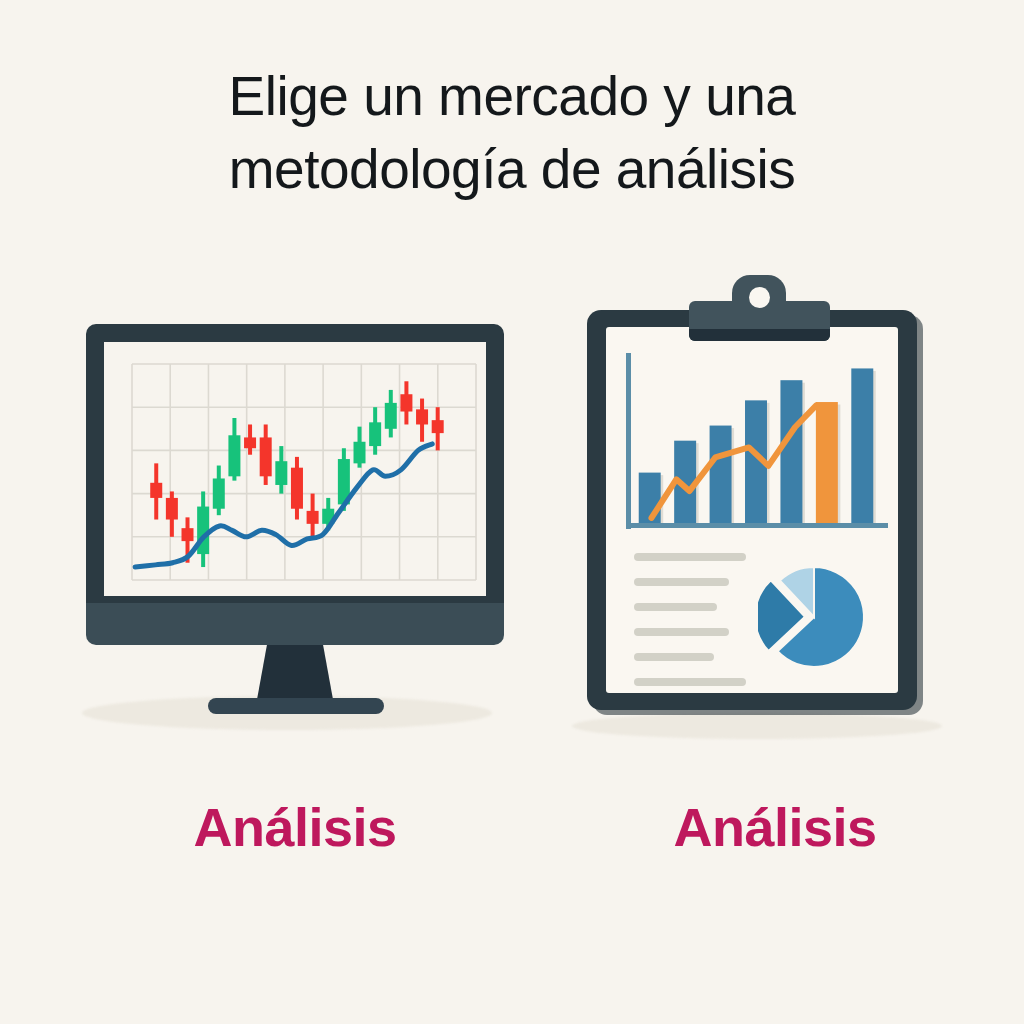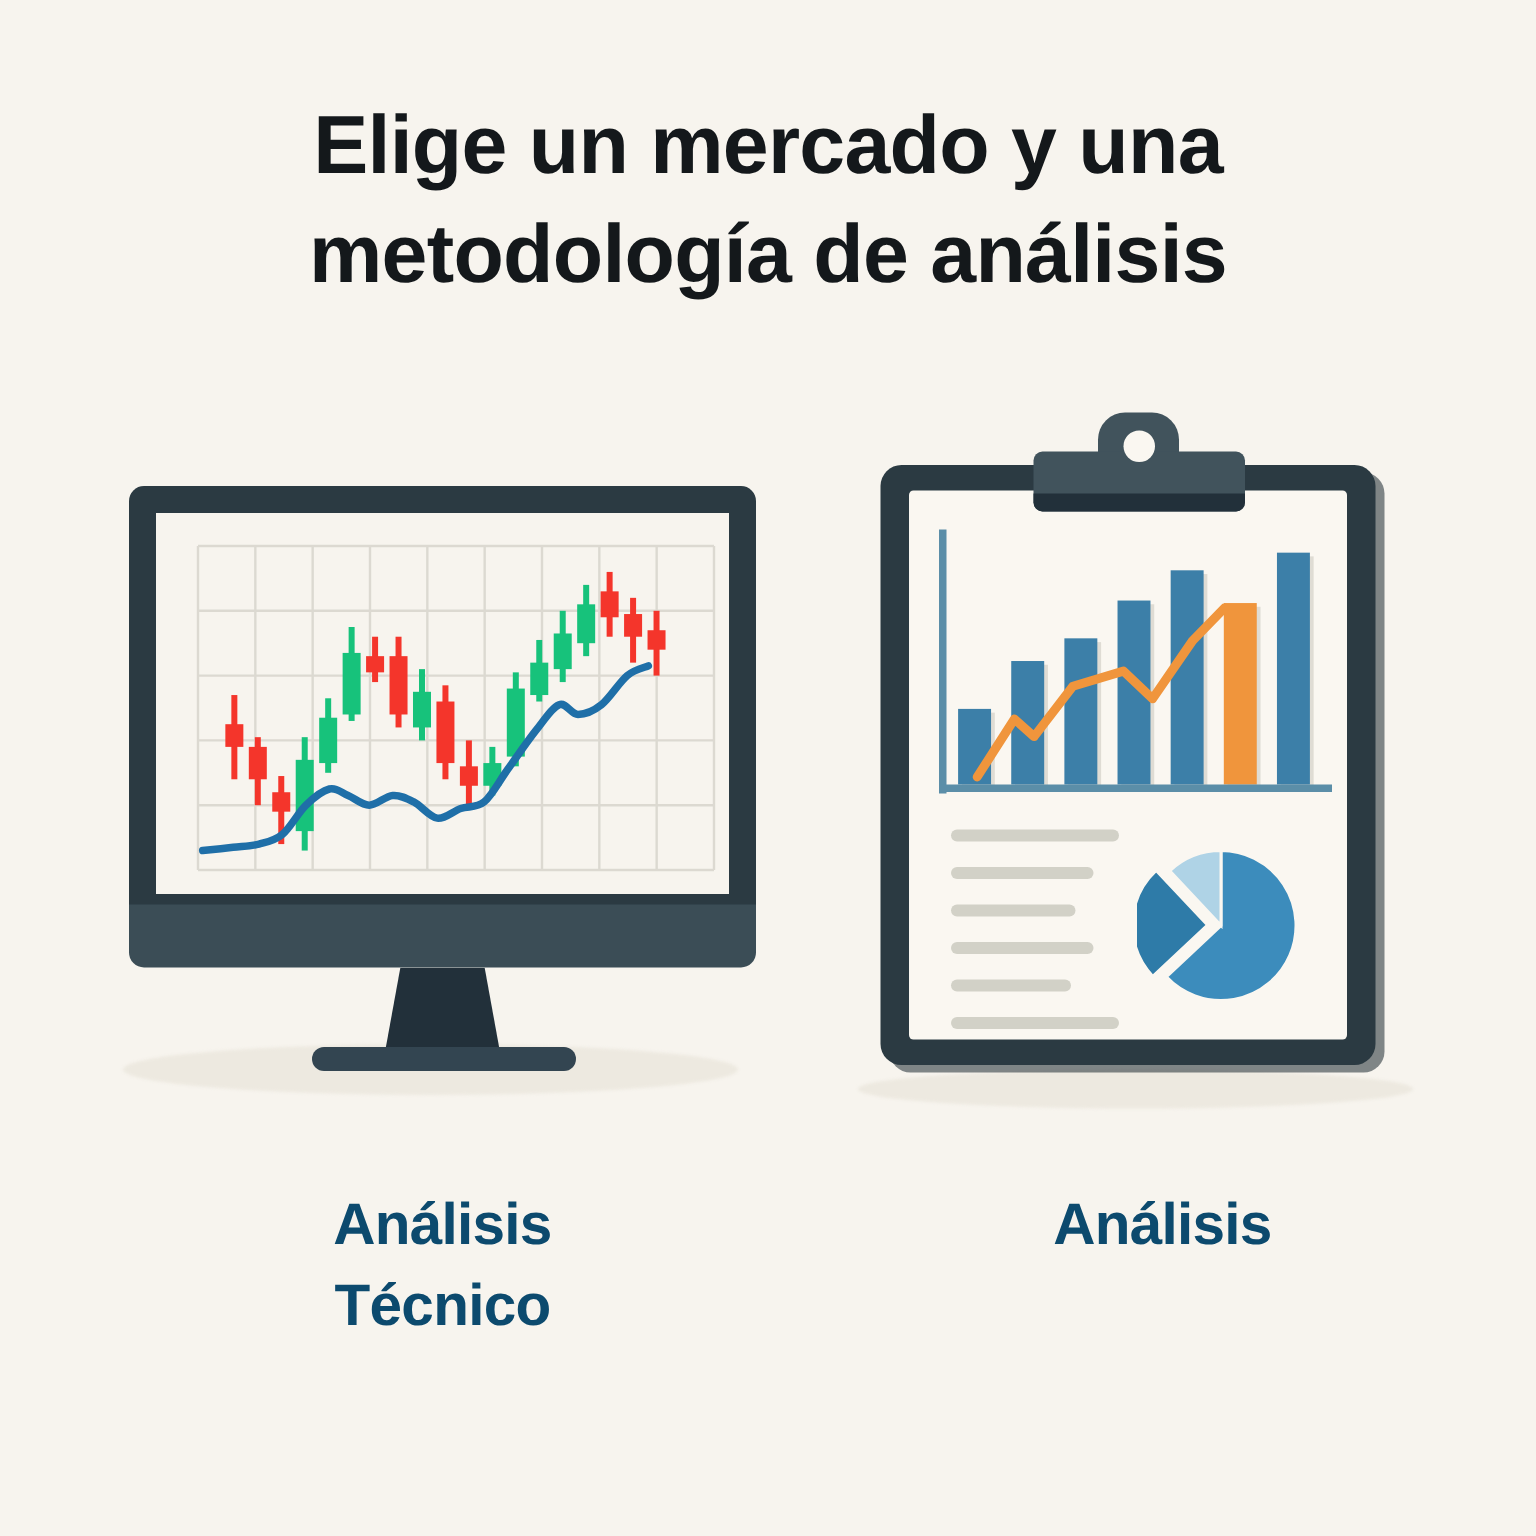--- a/index.html
+++ b/index.html
@@ -13,34 +13,34 @@
 
   .stage { position: absolute; inset: 0; }
 
   
   .title {
     position: absolute;
     left: 0; top: 60px; width: 1024px;
     text-align: center;
     color: #14181B;
     font-size: 55px;
-    font-weight: bold;
+    font-weight: normal;
     line-height: 1.33;
     letter-spacing: -0.5px;
     padding: 0 110px;
   }
   .title .line { display: block; }
 
   
   .panel { position: absolute; }
   .panel-caption {
     position: absolute;
     text-align: center;
-    color: #0c4a6e;
-    font-size: 39px;
+    color: #be185d;
+    font-size: 54px;
     font-weight: bold;
     line-height: 1.38;
     letter-spacing: -0.5px;
   }
   .panel-caption .cline { display: block; }
 
   
   #monitor-panel { left: 60px; top: 300px; width: 470px; height: 460px; }
 
   .monitor-shadow {
@@ -226,21 +226,20 @@
             <line x1="333.6909090909091" y1="65.19999999999999" x2="333.6909090909091" y2="108.4" stroke="#F4352B" stroke-width="4"></line>
             <rect x="327.6909090909091" y="78.16" width="12" height="12.95999999999998" fill="#F4352B"></rect>
           </g>
         <path id="candle-trend" fill="none" stroke="#1F6FA8" stroke-width="5" stroke-linecap="round" stroke-linejoin="round" d="M31.12727272727273,225.04 C34.515151515151516,224.68 45.199999999999996,223.6 51.45454545454545,222.88 C57.70909090909091,222.16 63.18181818181819,222.16 68.65454545454546,220.72 C74.12727272727273,219.28 79.07878787878786,218.56 84.29090909090908,214.24 C89.5030303030303,209.92000000000002 94.71515151515152,199.84 99.92727272727272,194.8 C105.13939393939393,189.76000000000002 110.87272727272725,185.08 115.56363636363635,184 C120.25454545454545,182.92 123.64242424242425,186.51999999999998 128.0727272727273,188.32 C132.50303030303033,190.12 137.1939393939394,194.8 142.14545454545453,194.8 C147.09696969696967,194.8 152.83030303030307,188.68 157.7818181818182,188.32 C162.73333333333335,187.95999999999998 166.9030303030303,190.11999999999998 171.85454545454544,192.64 C176.80606060606058,195.16 182.27878787878788,202.72 187.4909090909091,203.44 C192.70303030303032,204.16 197.91515151515148,198.76000000000002 203.1272727272727,196.96 C208.33939393939391,195.16 213.55151515151516,196.95999999999998 218.76363636363638,192.64 C223.9757575757576,188.32 228.66666666666669,178.96 234.4,171.04000000000002 C240.13333333333333,163.12000000000003 247.43030303030304,152.32 253.16363636363636,145.12 C258.8969696969697,137.92000000000002 264.1090909090909,129.64000000000001 268.8,127.84 C273.4909090909091,126.04 276.6181818181818,134.32 281.3090909090909,134.32 C286,134.32 291.47272727272724,132.16 296.94545454545454,127.84 C302.41818181818184,123.52000000000001 308.9333333333334,112.72000000000001 314.1454545454546,108.4 C319.3575757575758,104.08 325.8727272727273,102.99999999999999 328.2181818181818,101.91999999999999"></path>
       </svg>
     </div>
   </div>
 
   <div class="panel-caption" id="caption-technical">
     <span class="cline">Análisis</span>
-    <span class="cline">Técnico</span>
   </div>
 
   <div class="panel" id="clipboard-panel">
 
     <div class="clip-shadow"></div>
     <div class="clip-board-shadow"></div>
     <div class="clip-board"></div>
 
     <div class="clip-page">
 

